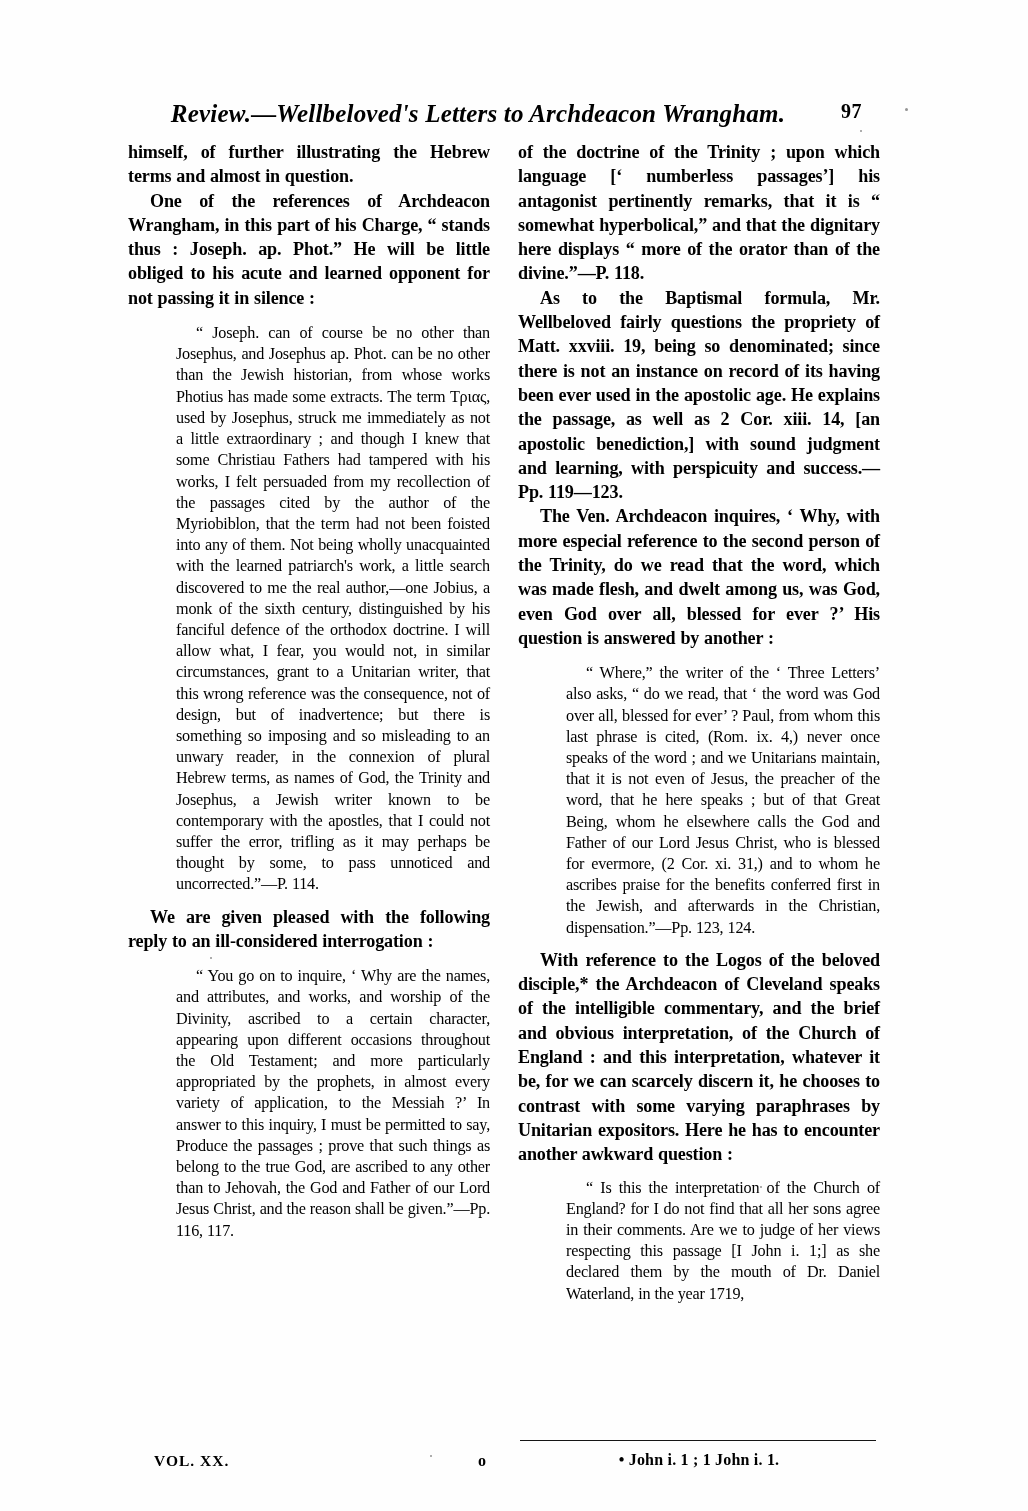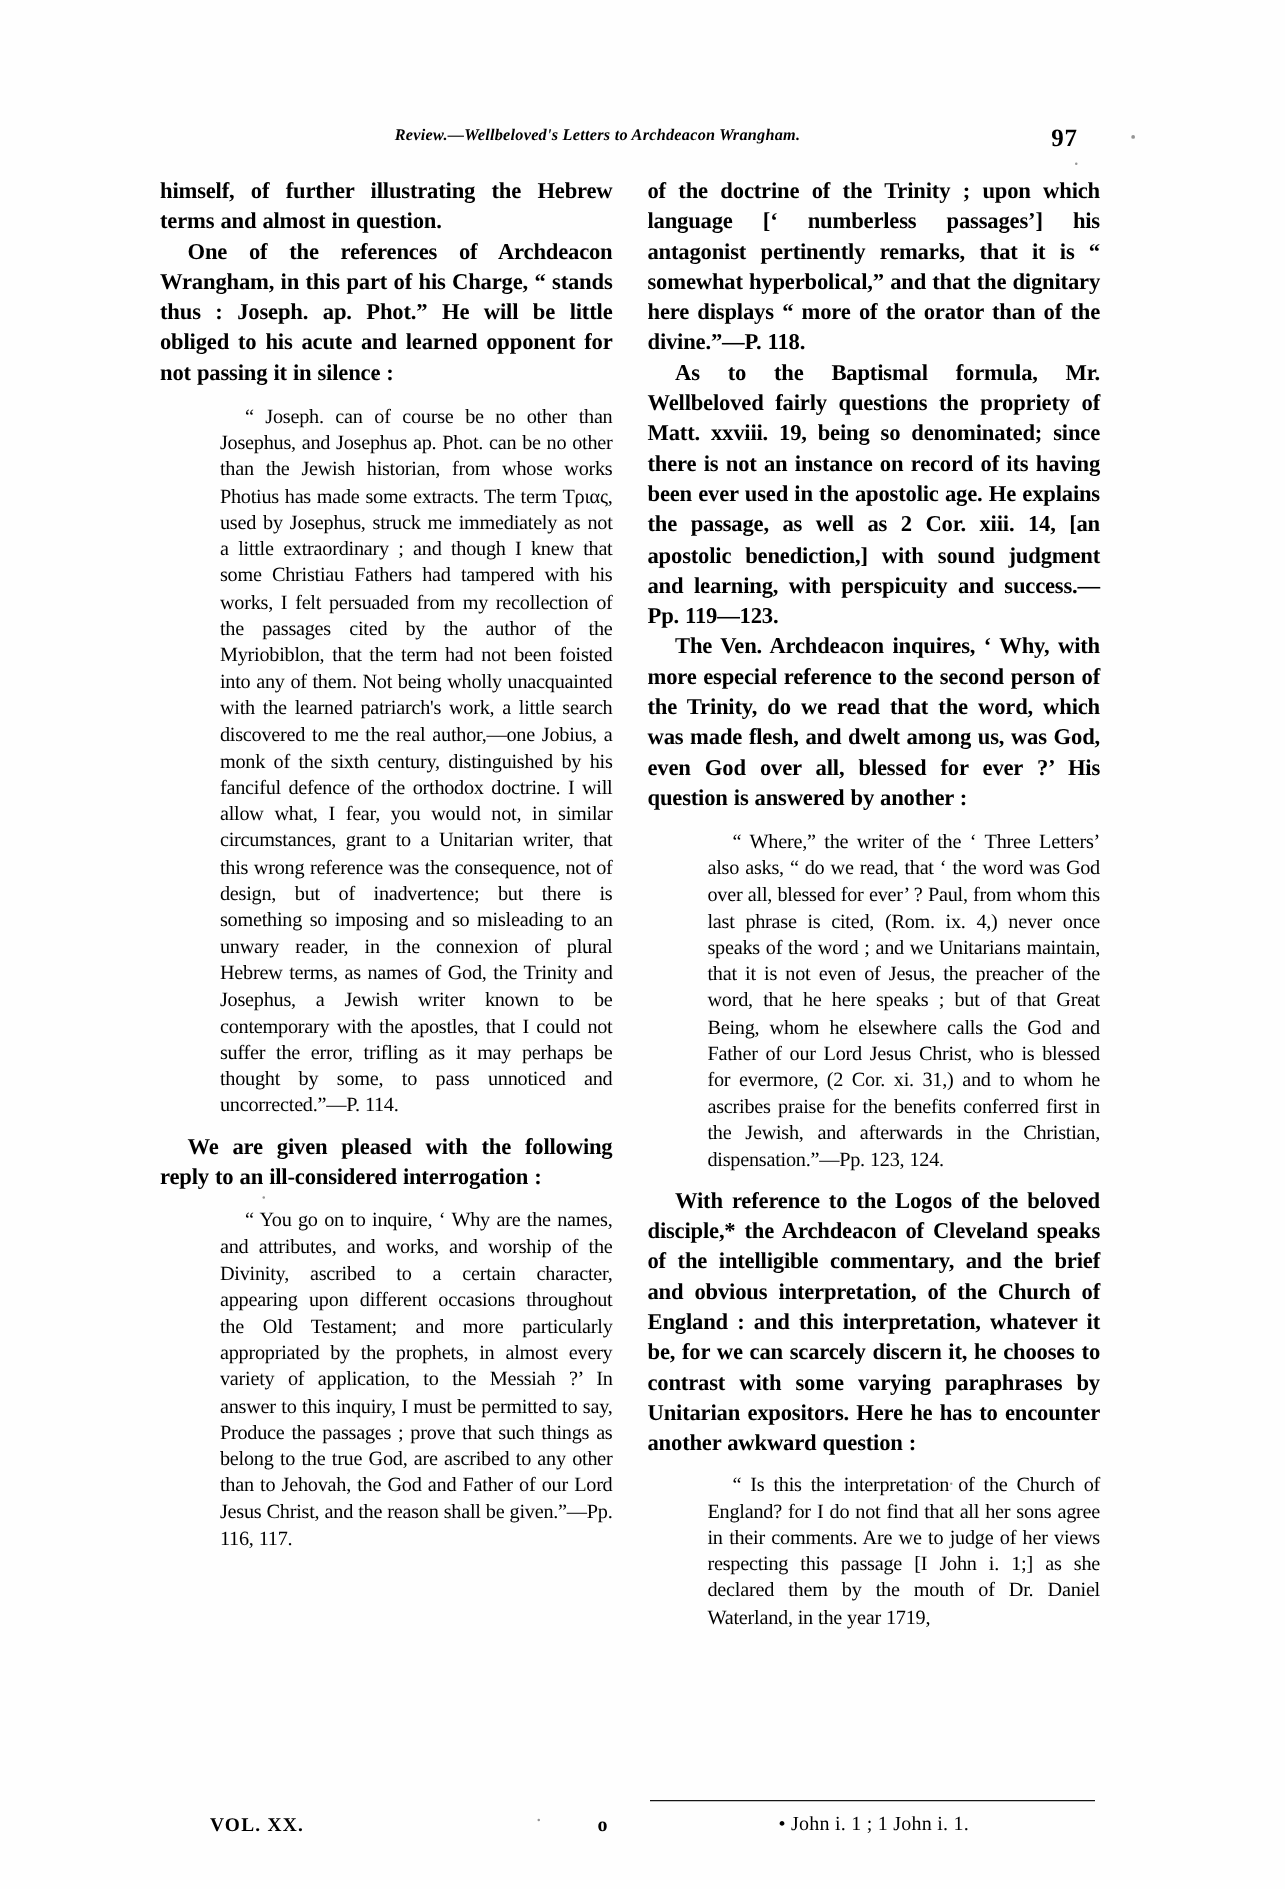--- a/index.html
+++ b/index.html
@@ -33,21 +33,21 @@
     height: 34px;
   }
   .rh-title {
     position: absolute;
     left: 0;
     top: 0;
     width: 700px;
     text-align: center;
     font-style: italic;
     font-weight: bold;
-    font-size: 13px;
+    font-size: 25px;
     letter-spacing: 0.2px;
     white-space: nowrap;
   }
   .rh-pageno {
     position: absolute;
     right: 38px;
     top: 0px;
     font-size: 20px;
     font-weight: bold;
     letter-spacing: 0.5px;
@@ -108,21 +108,21 @@
     position: absolute;
     left: 0;
     bottom: 0px;
     width: 362px;
     font-size: 15.5px;
     font-weight: bold;
     letter-spacing: 1px;
   }
   .vol-label {
     position: absolute;
-    left: 40px;
+    left: 26px;
     bottom: 0;
     text-align: right;
   }
   .signature-mark {
     position: absolute;
     right: 4px;
     bottom: 0;
     letter-spacing: 0;
     font-size: 16px;
   }
@@ -135,21 +135,21 @@
     width: 362px;
   }
   .footnote-rule {
     width: 356px;
     height: 0;
     border-top: 1.4px solid #151515;
     margin: 0 0 9px 2px;
   }
   .footnote-text {
     font-size: 16px;
-    font-weight: normal;
+    font-weight: bold;
     text-align: center;
     letter-spacing: 0.2px;
     line-height: 20px;
   }
 
   
   .speck {
     position: absolute;
     background: #2a2a2a;
     border-radius: 50%;

